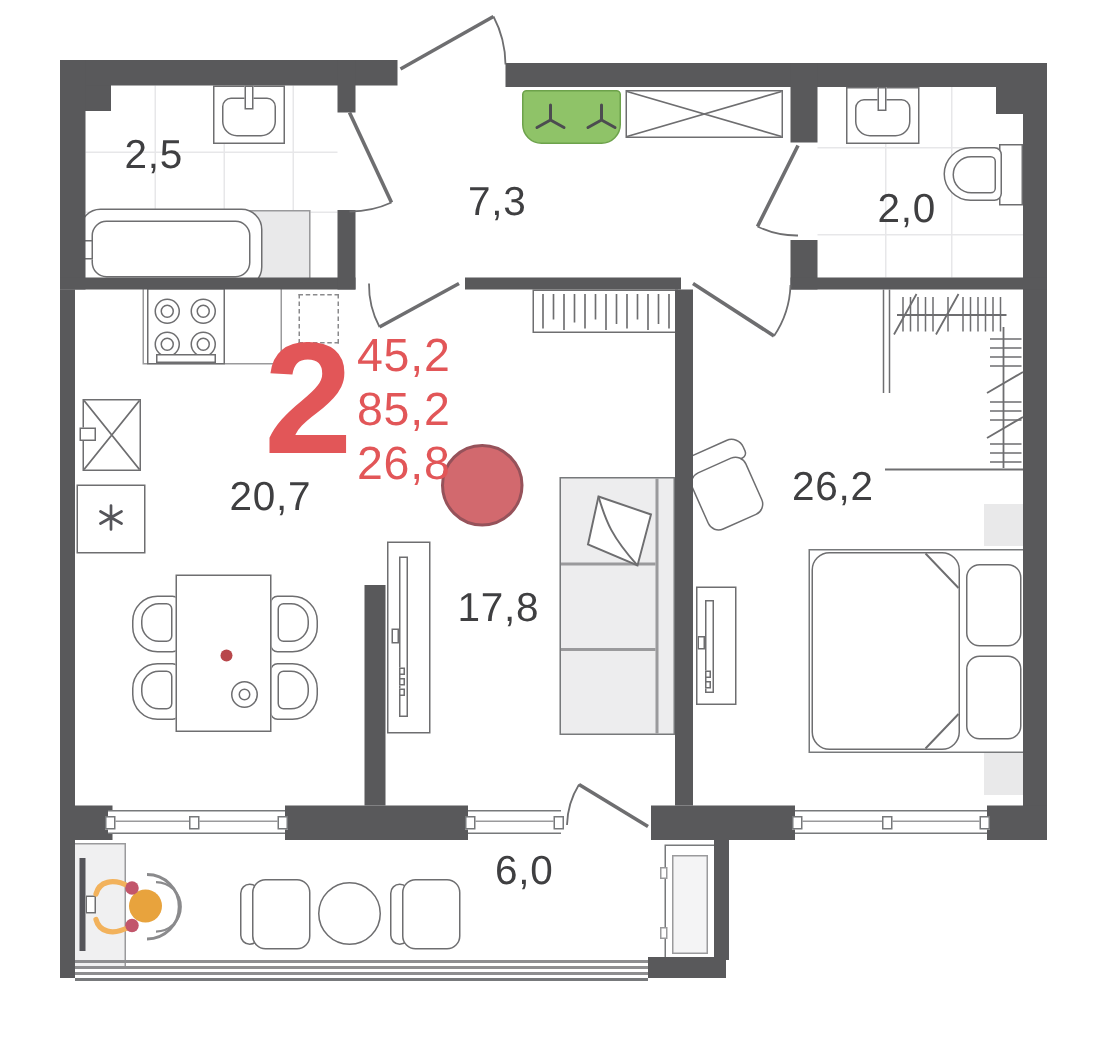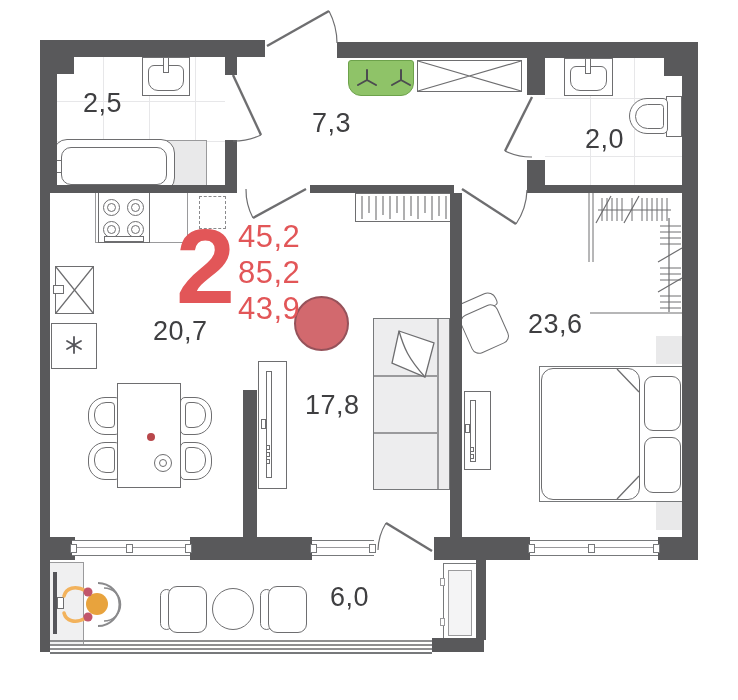--- a/index.html
+++ b/index.html
@@ -268,25 +268,25 @@
       <path d="M401,80 L401,70 M401,80 L392,85 M401,80 L410,85"></path>
     </g>
     <g stroke="#4b4b4f" stroke-width="2.6" stroke-linecap="round" fill="none">
       <path d="M321,323 L321,308 M321,323 L308,331 M321,323 L334,331"></path>
     </g>
   </svg>
 
   <div class="marker" style="z-index:-0"></div>
 
   <div class="lbl" style="left:83px;top:88px">2,5</div>
-  <div class="lbl" style="left:312px;top:108px">7,3</div>
+  <div class="lbl" style="left:312px;top:119px">7,3</div>
   <div class="lbl" style="left:585px;top:124px">2,0</div>
   <div class="lbl" style="left:153px;top:316px">20,7</div>
   <div class="lbl" style="left:305px;top:390px">17,8</div>
-  <div class="lbl" style="left:528px;top:309px">23,6</div>
-  <div class="lbl" style="left:330px;top:582px">6,0</div>
+  <div class="lbl" style="left:528px;top:309px">26,2</div>
+  <div class="lbl" style="left:330px;top:565px">6,0</div>
 
   <div class="redbig" style="left:176px;top:213px">2</div>
   <div class="redstat" style="left:238px;top:221px">45,2</div>
   <div class="redstat" style="left:238px;top:257px">85,2</div>
-  <div class="redstat" style="left:238px;top:293px">43,9</div>
+  <div class="redstat" style="left:238px;top:293px">26,8</div>
 
 </div>
 
 </body></html>

